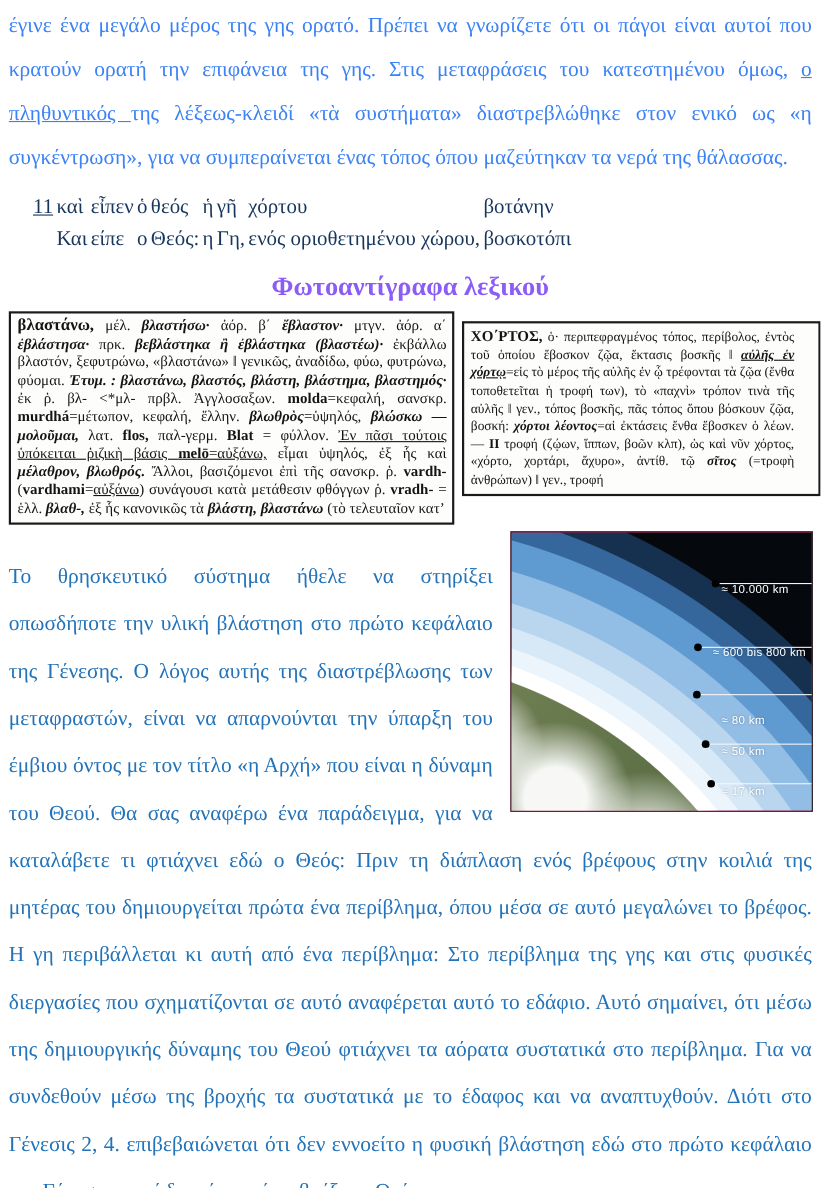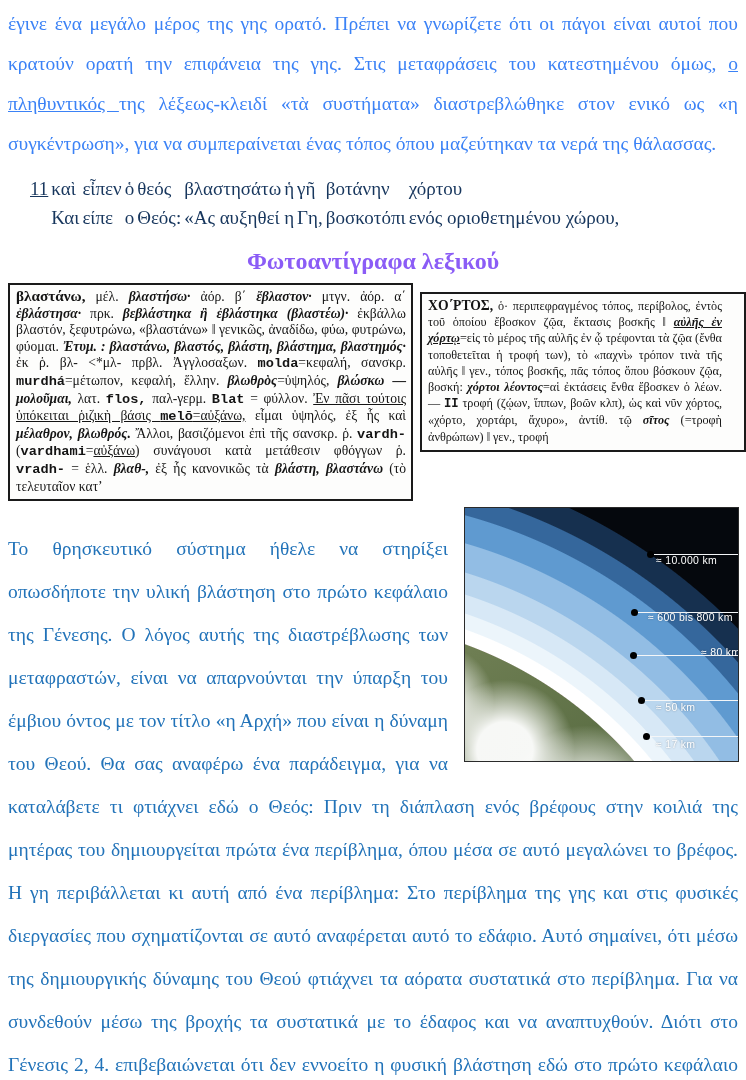--- a/index.html
+++ b/index.html
@@ -18,21 +18,21 @@
 
   
   .heading{margin-top:16px;text-align:center;font-size:24px;font-weight:bold;color:#8b5cf6;}
 
   
   .dictrow{display:flex;align-items:flex-start;margin:8px 0 0 8px;}
   .dictbox{background:#fdfdfc;border:2px solid #1a1a1a;color:#141414;text-align:justify;}
   .dict-left{width:398px;font-size:13.6px;line-height:16.6px;padding:3px 5px 4px 6px;}
   .dict-right{width:300px;font-size:12.2px;line-height:16.2px;padding:4px 22px 5px 6px;margin-left:7px;margin-top:9px;}
   .dictbox .hw{font-weight:bold;font-size:1.12em;}
-  .dictbox .b{font-weight:bold;font-family:Liberation Mono, monospace;}
+  .dictbox .b{font-weight:bold;}
   .dictbox .bi{font-weight:bold;font-style:italic;}
   .dictbox .un{text-decoration:underline;}
 
   
   .para2{margin:26px 8px 0 8px;font-size:19.5px;line-height:43px;text-align:justify;color:#2273b9;}
 
   .figure{float:right;position:relative;width:273px;height:253px;margin:-20px -1px 12px 16px;
           background:#be185d;border:1px solid #2a2a2a;overflow:hidden;}
   .earth{position:absolute;left:-549px;top:111px;width:818px;height:818px;border-radius:50%;
          background:
@@ -81,38 +81,34 @@
       </div>
       <div class="col">
         <span class="t">ὁ</span>
         <span class="b">ο</span>
       </div>
       <div class="col">
         <span class="t">θεός</span>
         <span class="b">Θεός:</span>
       </div>
       <div class="col">
-        <span class="t">βλαστησάτω</span>
-        <span class="b">«Ας αυξηθεί</span>
-      </div>
-      <div class="col">
         <span class="t">ἡ</span>
         <span class="b">η</span>
       </div>
       <div class="col">
         <span class="t">γῆ</span>
         <span class="b">Γη,</span>
       </div>
       <div class="col">
+        <span class="t">χόρτου</span>
+        <span class="b">ενός οριοθετημένου χώρου,</span>
+      </div>
+      <div class="col">
         <span class="t">βοτάνην</span>
         <span class="b">βοσκοτόπι</span>
-      </div>
-      <div class="col">
-        <span class="t">χόρτου</span>
-        <span class="b">ενός οριοθετημένου χώρου,</span>
       </div>
     </div>
 
   <div class="heading">Φωτοαντίγραφα λεξικού</div>
 
   <div class="dictrow">
     <div class="dictbox dict-left" id="dictLeft"><span class="hw">βλαστάνω,</span><span class=""> μέλ. </span><span class="bi">βλαστήσω·</span><span class=""> ἀόρ. β΄ </span><span class="bi">ἔβλαστον·</span><span class=""> μτγν. ἀόρ. α΄ </span><span class="bi">ἐβλάστησα·</span><span class=""> πρκ. </span><span class="bi">βεβλάστηκα ἢ ἐβλάστηκα (βλαστέω)·</span><span class=""> ἐκβάλλω βλαστόν, ξεφυτρώνω, «βλαστάνω» ‖ γενικῶς, ἀναδίδω, φύω, φυτρώνω, φύομαι. </span><span class="bi">Ἐτυμ. : βλαστάνω, βλαστός, βλάστη, βλάστημα, βλαστημός·</span><span class=""> ἐκ ῥ. βλ- &lt;*μλ- πρβλ. Ἀγγλοσαξων. </span><span class="b">molda</span><span class="">=κεφαλή, σανσκρ. </span><span class="b">murdhá</span><span class="">=μέτωπον, κεφαλή, ἕλλην. </span><span class="bi">βλωθρὸς</span><span class="">=ὑψηλός, </span><span class="bi">βλώσκω — μολοῦμαι,</span><span class=""> λατ. </span><span class="b">flos,</span><span class=""> παλ-γερμ. </span><span class="b">Blat</span><span class=""> = φύλλον. </span><span class="un">Ἐν πᾶσι τούτοις ὑπόκειται ῥιζικὴ βάσις </span><span class="b un">melō</span><span class="un">=αὐξάνω,</span><span class=""> εἶμαι ὑψηλός, ἐξ ἧς καὶ </span><span class="bi">μέλαθρον, βλωθρός.</span><span class=""> Ἄλλοι, βασιζόμενοι ἐπὶ τῆς σανσκρ. ῥ. </span><span class="b">vardh-</span><span class=""> (</span><span class="b">vardhami</span><span class="">=</span><span class="un">αὐξάνω</span><span class="">) συνάγουσι κατὰ μετάθεσιν φθόγγων ῥ. </span><span class="b">vradh-</span><span class=""> = ἑλλ. </span><span class="bi">βλαθ-,</span><span class=""> ἐξ ἧς κανονικῶς τὰ </span><span class="bi">βλάστη, βλαστάνω</span><span class=""> (τὸ τελευταῖον κατ’</span></div>
     <div class="dictbox dict-right" id="dictRight"><span class="hw">ΧΟ΄ΡΤΟΣ,</span><span class=""> ὁ· περιπεφραγμένος τόπος, περίβολος, ἐντὸς τοῦ ὁποίου ἔβοσκον ζῷα, ἔκτασις βοσκῆς ‖ </span><span class="bi un">αὐλῆς ἐν χόρτῳ</span><span class="">=εἰς τὸ μέρος τῆς αὐλῆς ἐν ᾧ τρέφονται τὰ ζῷα (ἔνθα τοποθετεῖται ἡ τροφή των), τὸ «παχνὶ» τρόπον τινὰ τῆς αὐλῆς ‖ γεν., τόπος βοσκῆς, πᾶς τόπος ὅπου βόσκουν ζῷα, βοσκή: </span><span class="bi">χόρτοι λέοντος</span><span class="">=αἱ ἐκτάσεις ἔνθα ἔβοσκεν ὁ λέων.— </span><span class="b">ΙΙ</span><span class=""> τροφή (ζῴων, ἵππων, βοῶν κλπ), ὡς καὶ νῦν χόρτος, «χόρτο, χορτάρι, ἄχυρο», ἀντίθ. τῷ </span><span class="bi">σῖτος</span><span class=""> (=τροφὴ ἀνθρώπων) ‖ γεν., τροφή</span></div>
   </div>
 
@@ -122,21 +118,21 @@
       <div class="bands"></div>
       <div id="atmLabels">
           <div class="atm-line" style="left: 189px; top: 46px; width: 84px;"></div>
           <div class="atm-dot" style="left: 182px; top: 43px;"></div>
           <div class="atm-label" style="left: 191px; top: 31px;">≈ 10.000 km</div>
           <div class="atm-line" style="left: 173px; top: 104px; width: 100px;"></div>
           <div class="atm-dot" style="left: 166px; top: 101px;"></div>
           <div class="atm-label" style="left: 183px; top: 88px;">≈ 600 bis 800 km</div>
           <div class="atm-line" style="left: 172px; top: 147px; width: 101px;"></div>
           <div class="atm-dot" style="left: 165px; top: 144px;"></div>
-          <div class="atm-label" style="left: 191px; top: 123px; margin-left: 45px;">≈ 80 km</div>
+          <div class="atm-label" style="left: 191px; top: 150px;">≈ 80 km</div>
           <div class="atm-line" style="left: 180px; top: 192px; width: 93px;"></div>
           <div class="atm-dot" style="left: 173px; top: 189px;"></div>
           <div class="atm-label" style="left: 191px; top: 178px;">≈ 50 km</div>
           <div class="atm-line" style="left: 185px; top: 228px; width: 88px;"></div>
           <div class="atm-dot" style="left: 178px; top: 225px;"></div>
           <div class="atm-label" style="left: 191px; top: 215px;">≈ 17 km</div>
         </div>
     </div><span>Το θρησκευτικό σύστημα ήθελε να στηρίξει οπωσδήποτε την υλική βλάστηση στο πρώτο κεφάλαιο της Γένεσης. Ο λόγος αυτής της διαστρέβλωσης των μεταφραστών, είναι να απαρνούνται την ύπαρξη του έμβιου όντος με τον τίτλο «η Αρχή» που είναι η δύναμη του Θεού. Θα σας αναφέρω ένα παράδειγμα, για να καταλάβετε τι φτιάχνει εδώ ο Θεός: Πριν τη διάπλαση ενός βρέφους στην κοιλιά της μητέρας του δημιουργείται πρώτα ένα περίβλημα, όπου μέσα σε αυτό μεγαλώνει το βρέφος. Η γη περιβάλλεται κι αυτή από ένα περίβλημα: Στο περίβλημα της γης και στις φυσικές διεργασίες που σχηματίζονται σε αυτό αναφέρεται αυτό το εδάφιο. Αυτό σημαίνει, ότι μέσω της δημιουργικής δύναμης του Θεού φτιάχνει τα αόρατα συστατικά στο περίβλημα. Για να συνδεθούν μέσω της βροχής τα συστατικά με το έδαφος και να αναπτυχθούν. Διότι στο Γένεσις 2, 4. επιβεβαιώνεται ότι δεν εννοείτο η φυσική βλάστηση εδώ στο πρώτο κεφάλαιο της Γένεσις, γιατί δεν είχε ακόμη βρέξει ο Θεός.</span>
   </div>
 

